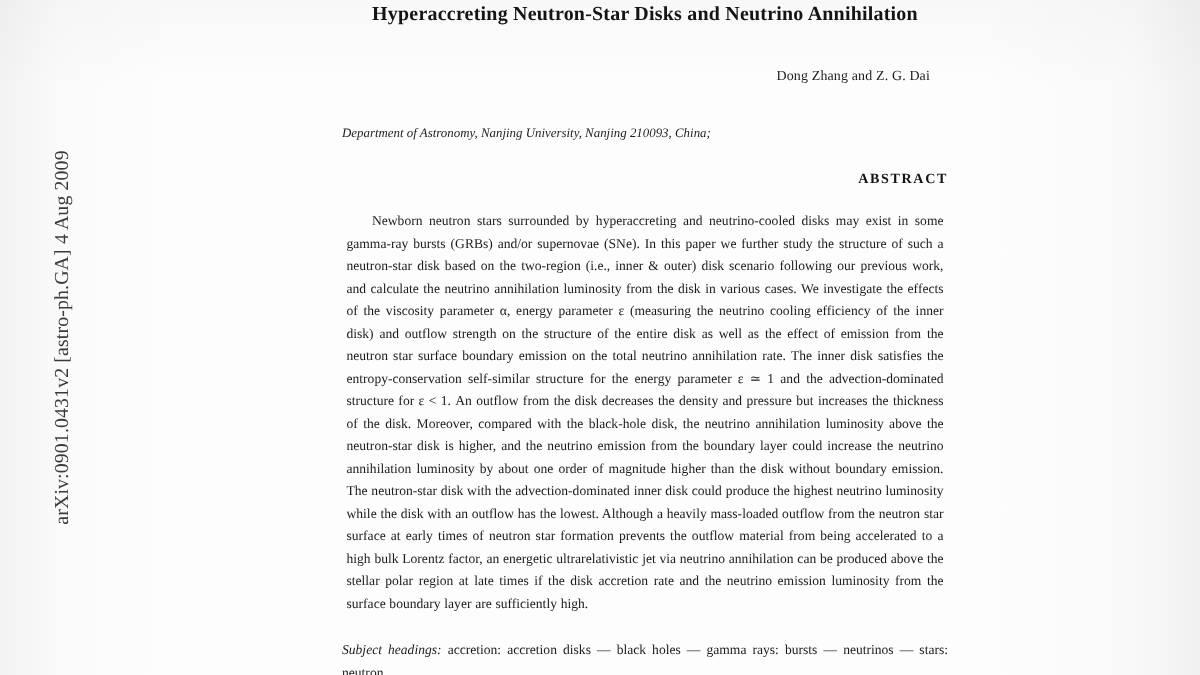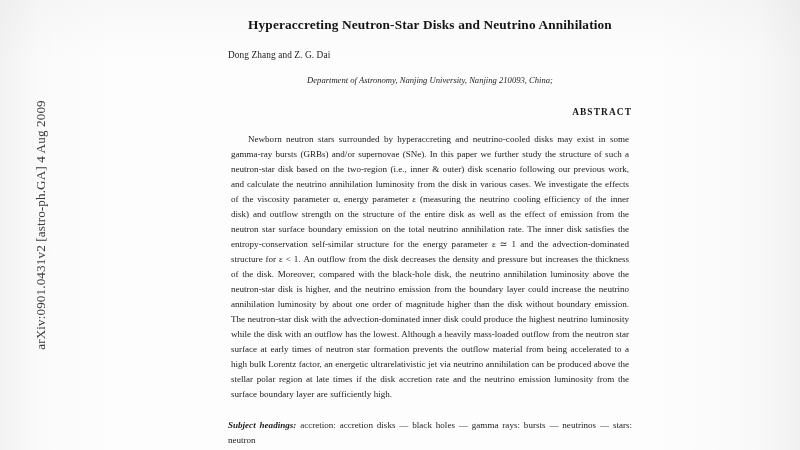--- a/index.html
+++ b/index.html
@@ -51,44 +51,43 @@
   
   #content {
     position: absolute;
     left: 228px;
     top: 0px;
     width: 404px;
   }
 
   #title {
     margin: 0;
-    padding-top: 17px;
+    padding-top: 1px;
     font-size: 13.3px;
     font-weight: bold;
     text-align: center;
     letter-spacing: 0.15px;
     line-height: 1.25;
     color: #141414;
   }
 
   #authors {
-    margin: 0;
+    margin: 12px;
     padding-top: 16px;
     font-size: 9.3px;
-    text-align: left;
+    text-align: right;
     letter-spacing: 0.1px;
     color: #1c1c1c;
   }
 
   #affiliation {
     margin: 0;
     padding-top: 14px;
     font-size: 8.6px;
     font-style: italic;
-    text-align: center;
     line-height: 1.55;
     color: #1c1c1c;
   }
   #affiliation .email-line {
     font-style: normal;
   }
 
   #abstract-heading {
     margin: 0;
     padding-top: 20px;
@@ -113,21 +112,20 @@
   #subject-headings {
     margin: 0;
     padding-top: 13px;
     font-size: 9.05px;
     line-height: 1.66;
     text-align: justify;
     color: #1b1b1b;
   }
   #subject-headings .label {
     font-style: italic;
-    font-weight: bold;
   }
 </style>
 </head>
 <body>
 
 <div id="page">
 
   <div id="arxiv-stamp">
     <span class="vtext">arXiv:0901.0431v2  [astro-ph.GA]  4 Aug 2009</span>
   </div>

